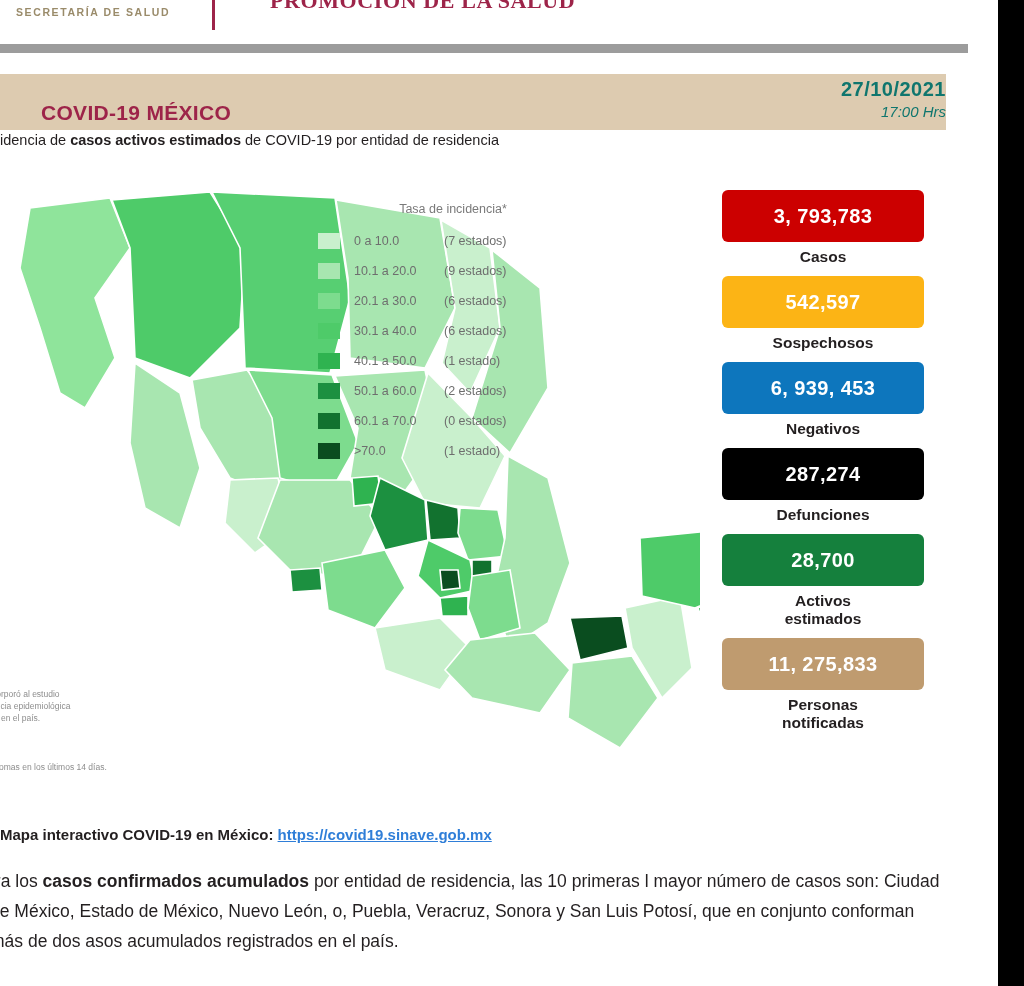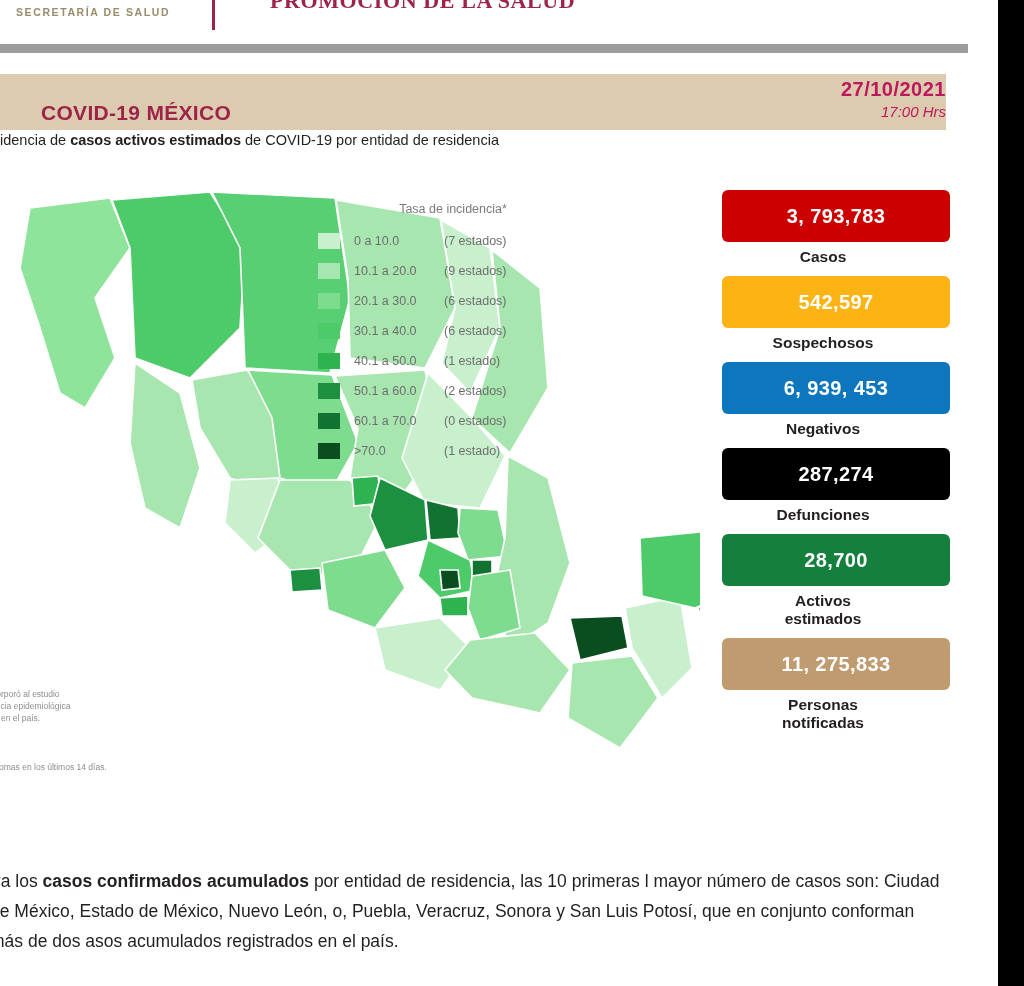--- a/index.html
+++ b/index.html
@@ -52,21 +52,21 @@
     background:#ddcbb0;
   }
   .covid-title {
     position:absolute; left:0px; top:101px;
     font-size:21px; font-weight:bold; color:#9d2449;
     letter-spacing:0.3px;
     margin-left:41px;
   }
   .date-box {
     position:absolute; right:52px; top:78px; text-align:right;
-    color:#be185d;
+    color:#0f766e;
   }
   .date-line1 { font-size:20px; font-weight:bold; letter-spacing:0.5px;}
   .date-line2 { font-size:15px; margin-top:2px;font-style:italic; }
   .subtitle {
     position:absolute; left:0px; top:132px; width:700px;
     font-size:14.5px; color:#231f20;
   }
   .subtitle b { font-weight:bold; }
 
   
@@ -101,21 +101,21 @@
   .map-notes2 {
     position:absolute; left:-120px; top:594px; width:400px;
     font-size:8.5px; color:#8d8d8d;
   }
 
   
   .stats {
     position:absolute; left:722px; top:190px; width:202px;
   }
   .stat-card {
-    width:228px; height:52px; border-radius:6px;
+    width:202px; height:52px; border-radius:6px;
     display:flex; align-items:center; justify-content:center;
     color:#fff; font-size:20px; font-weight:bold; letter-spacing:0.4px;
     margin:0 auto;
   }
   .stat-label {
     text-align:center; font-size:15.5px; font-weight:bold; color:#231f20;
     margin-top:6px; margin-bottom:10px; line-height:18px;
   }
 
   
@@ -304,20 +304,24 @@
     <div class="stat-label" style="white-space:pre-line">Activos
 estimados</div>
 
     <div class="stat-card" style="background:#bf9b6f">
       <span>11, 275,833</span>
     </div>
     <div class="stat-label" style="white-space:pre-line">Personas
 notificadas</div>
   </div>
 
+  <div class="link-line">
+    <span>Mapa interactivo COVID-19 en México:</span>
+    <a href="#">https://covid19.sinave.gob.mx</a>
+  </div>
 
   <div class="paragraph">
     <span>tra los </span><b>casos confirmados acumulados</b><span> por entidad de residencia, las 10 primeras</span>
     <span>l mayor número de casos son: Ciudad de México, Estado de México, Nuevo León,</span>
     <span>o, Puebla, Veracruz, Sonora y San Luis Potosí, que en conjunto conforman más de dos</span>
     <span>asos acumulados registrados en el país.</span>
   </div>
 
 </div>
 

